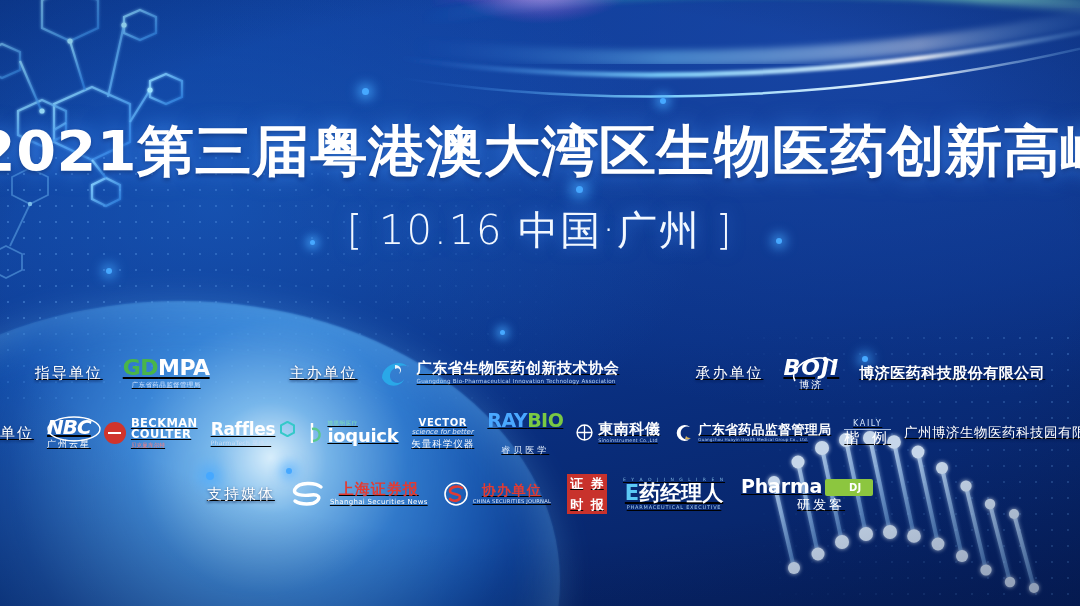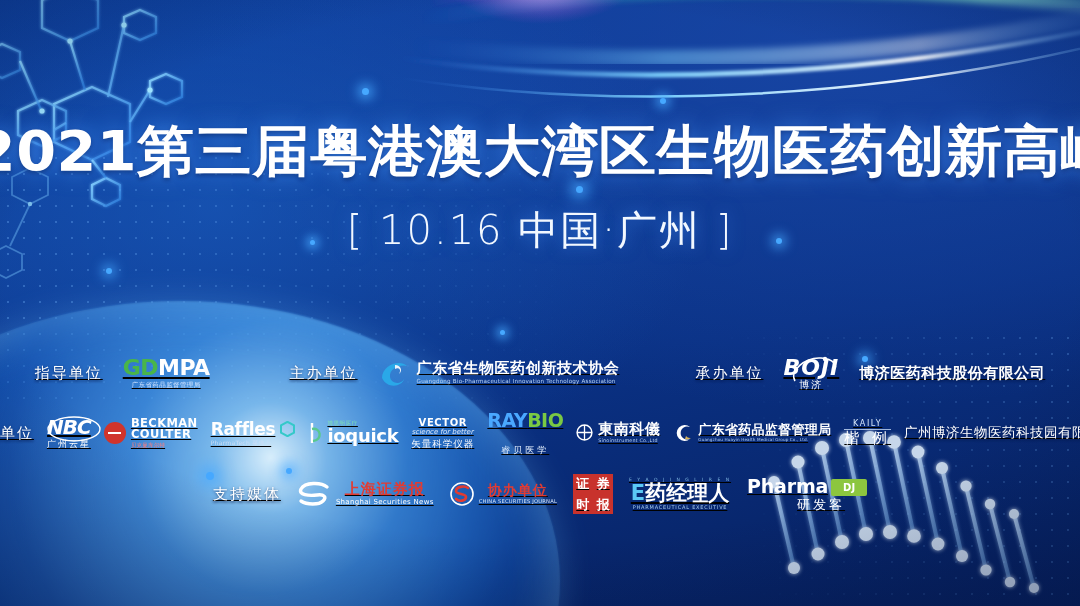--- a/index.html
+++ b/index.html
@@ -187,20 +187,21 @@
   .eyao-main .cn { color: #ffffff; }
   .eyao-sub { font-size: 5px; color: #a9cdee; letter-spacing: .8px; margin-top: 1px; }
   .eyao-top { font-size: 4.5px; color: #7fb5e0; letter-spacing: 2px; }
 
   .pharma-main { font-size: 19px; font-weight: bold; color: #ffffff; letter-spacing: -.2px; }
   .pharma-badge {
     display:inline-flex; align-items:center; justify-content:center;
     width: 36px; height: 17px; background: #8cc63f; color: #fff;
     font-size: 10px; font-weight: bold; margin-left: 3px; border-radius: 2px;
     vertical-align: 2px;
+    padding-left: 12px;
   }
   .pharma-sub { font-size: 13px; color: #ffffff; letter-spacing: 3px; margin-top: 2px; padding-left: 28px; }
 
   .icon-circ {
     width: 26px; height: 26px; border-radius: 50%;
     display: inline-flex; align-items: center; justify-content: center;
   }
 </style>
 </head>
 <body>

